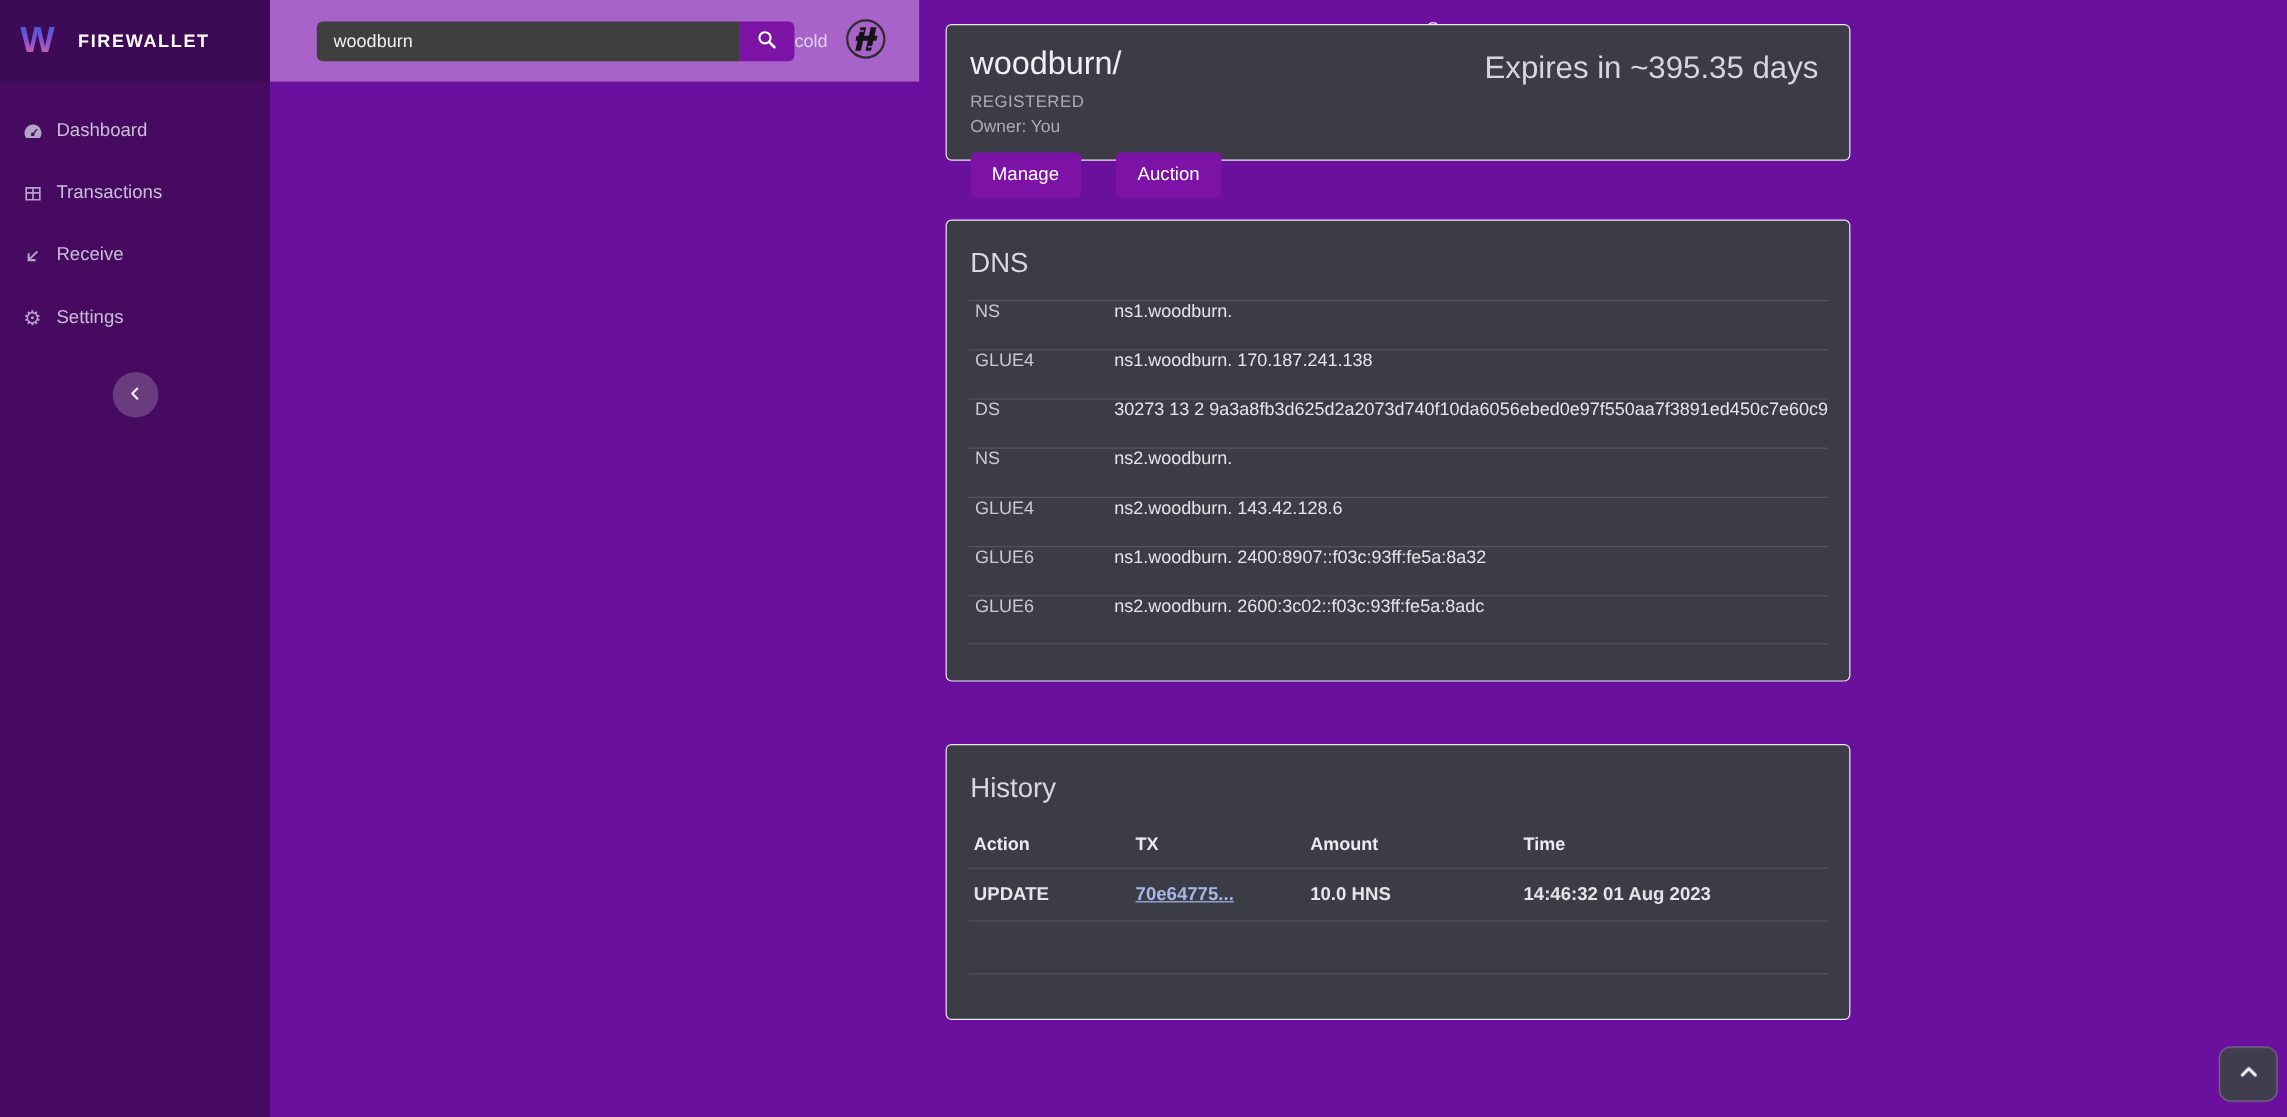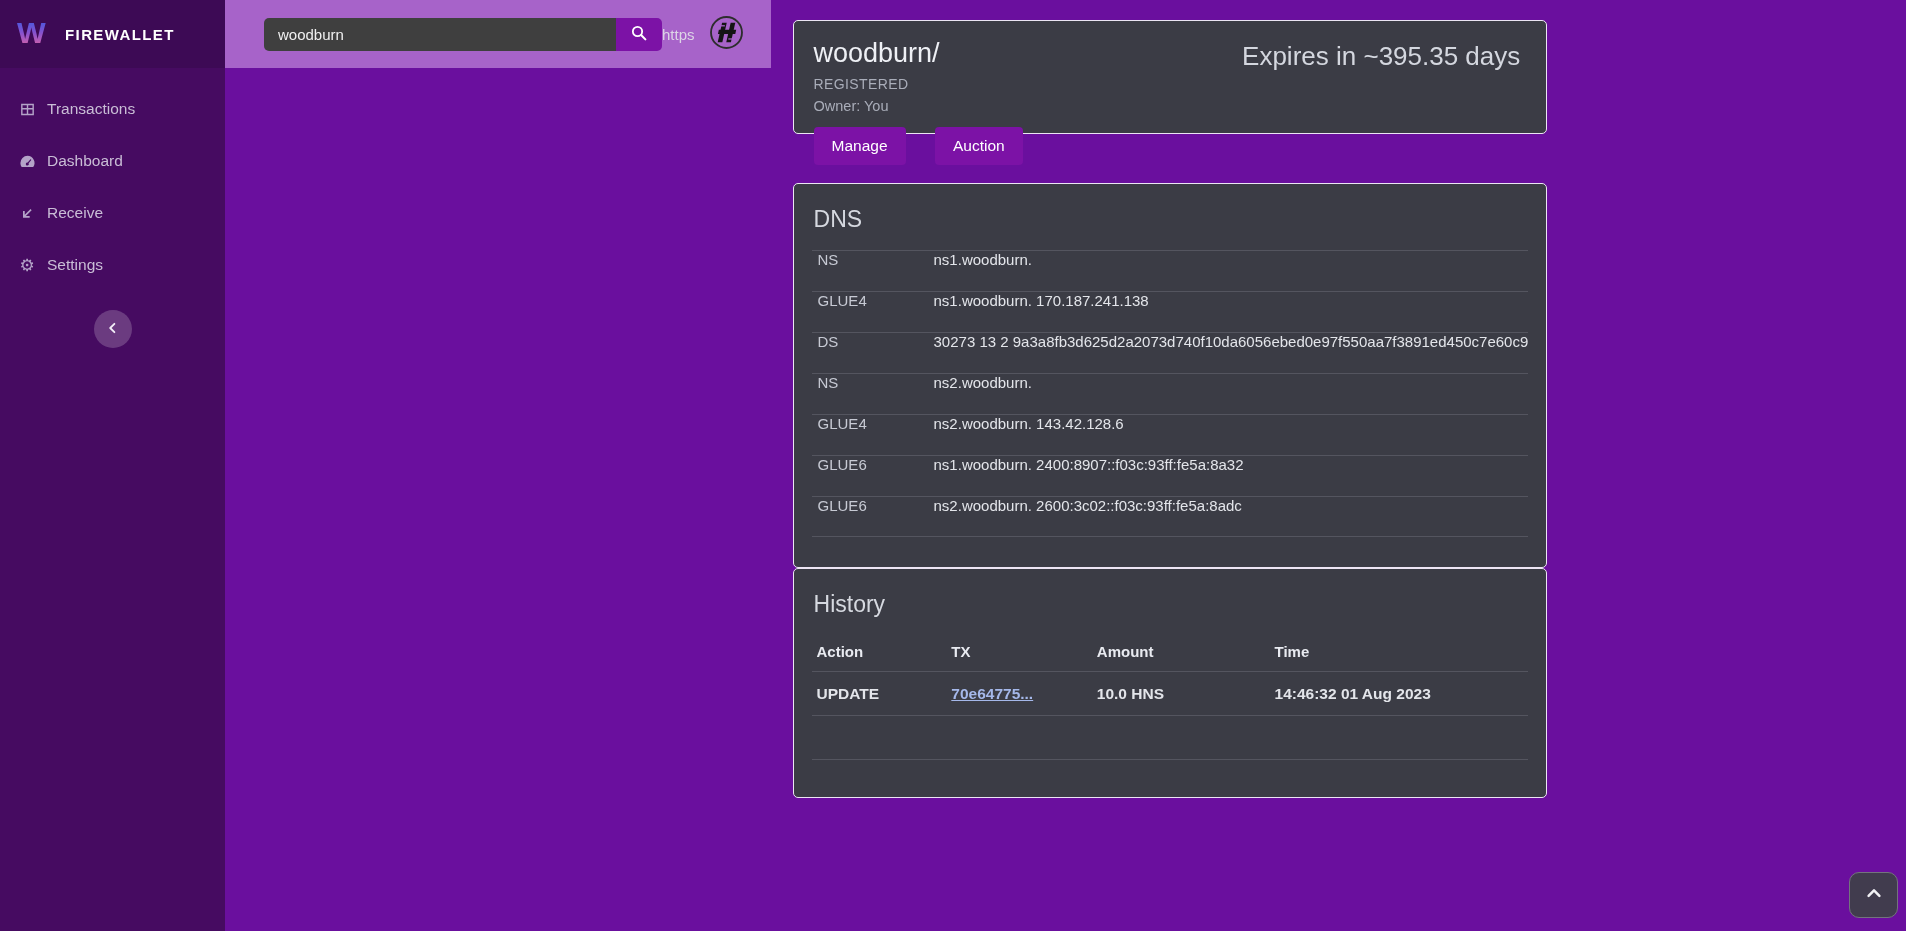--- a/index.html
+++ b/index.html
@@ -35,21 +35,21 @@
   
   .domain-card { padding:17px 24px 24px 20px; margin-bottom:49px; height:114px; }
   .domain-title { font-size:27px; color:#eef0f5; font-weight:400; }
   .domain-status { font-size:14px; color:#a9adb9; margin-top:7px; letter-spacing:.4px; }
   .domain-owner { font-size:14.5px; color:#a9adb9; margin-top:6px; }
   .btn { background:#7c12a6; color:#ffffff; border:none; border-radius:4px; font-size:15.5px; padding:10px 18px; margin-top:13px; cursor:pointer; font-family:inherit; }
   .btn + .btn { margin-left:25px; }
   .expires { position:absolute; top:20px; right:26px; font-size:26px; color:#d4d7df; font-weight:400; }
 
   
-  .dns-card { padding:22px 0 30px 0; }
+  .dns-card { padding:22px 0 30px 0; margin-bottom:52px; }
   .section-title { font-size:23px; color:#d6d9e0; padding-left:20px; font-weight:400; }
   .dns-table { margin:17px 18px 0 18px; }
   .dns-row { display:flex; align-items:flex-start; height:41px; border-top:1px solid #54555f; font-size:15px; }
   .dns-row:last-child { border-bottom:1px solid #54555f; }
   .dns-type { width:122px; padding-left:6px; color:#c7cad4; flex-shrink:0; }
   .dns-value { color:#e3e5ea; }
 
   
   .history-card { padding:22px 0 0 0; min-height:230px; }
   .hist-table { margin:14px 18px 0 18px; }
@@ -82,32 +82,32 @@
         <text x="1" y="32" font-size="32" font-weight="900" fill="url(#wg)" font-family="Liberation Sans, sans-serif">W</text>
       </svg>
     </span>
     <span class="brand-name">FIREWALLET</span>
   </div>
 
   <nav class="nav">
     <div class="nav-item">
       <span class="ic">
         <svg width="17" height="17" viewBox="0 0 24 24">
+            <path fill="currentColor" d="M12 4A10 10 0 0 0 2 14c0 2.1.65 4.1 1.9 5.7h16.2A10 10 0 0 0 12 4zm5 5.1c.3.3.34.78.08 1.1l-3.5 4.3a2.1 2.1 0 1 1-1.3-1.05l3.6-4.3a.8.8 0 0 1 1.12-.05z"></path>
+          </svg>
+      </span>
+      <span>Dashboard</span>
+    </div>
+    <div class="nav-item">
+      <span class="ic">
+        <svg width="17" height="17" viewBox="0 0 24 24">
             <path fill="currentColor" d="M3 4h18v16H3V4zm2 2v4h6V6H5zm8 0v4h6V6h-6zM5 12v6h6v-6H5zm8 0v6h6v-6h-6z"></path>
           </svg>
       </span>
       <span>Transactions</span>
-    </div>
-    <div class="nav-item">
-      <span class="ic">
-        <svg width="17" height="17" viewBox="0 0 24 24">
-            <path fill="currentColor" d="M12 4A10 10 0 0 0 2 14c0 2.1.65 4.1 1.9 5.7h16.2A10 10 0 0 0 12 4zm5 5.1c.3.3.34.78.08 1.1l-3.5 4.3a2.1 2.1 0 1 1-1.3-1.05l3.6-4.3a.8.8 0 0 1 1.12-.05z"></path>
-          </svg>
-      </span>
-      <span>Dashboard</span>
     </div>
     <div class="nav-item">
       <span class="ic">
         <svg width="16" height="16" viewBox="0 0 24 24">
             <path fill="currentColor" d="M6 19V9h2.6v5.6L17.3 6 19 7.7l-8.7 8.7H16V19H6z"></path>
           </svg>
       </span>
       <span>Receive</span>
     </div>
     <div class="nav-item">
@@ -136,21 +136,21 @@
               <circle cx="10" cy="10" r="6.2" fill="none" stroke="#ffffff" stroke-width="2.4"></circle>
               <line x1="14.8" y1="14.8" x2="20.5" y2="20.5" stroke="#ffffff" stroke-width="2.8" stroke-linecap="round"></line>
             </svg>
         </span>
       </button>
     </div>
 
     <span class="sync">Sync: 55%</span>
 
     <div class="wallet">
-      <span>https</span>
+      <span>cold</span>
       <span>
         <svg width="37" height="37" viewBox="0 0 32 32">
           <circle cx="16" cy="16" r="13.4" fill="none" stroke="#2d2d2d" stroke-width="1.6"></circle>
           <polygon fill="#141414" points="12.2,7.5 16.2,7.5 12.4,24.5 8.4,24.5"></polygon>
           <polygon fill="#141414" points="19.6,7.5 23.6,7.5 19.8,24.5 15.8,24.5"></polygon>
           <polygon fill="#141414" points="9.4,13.6 24.4,13.6 23.6,17.2 8.6,17.2"></polygon>
           <line x1="10" y1="10.2" x2="14.6" y2="10.2" stroke="#a763c9" stroke-width="1.1"></line>
           <line x1="17.6" y1="21.6" x2="22.2" y2="21.6" stroke="#a763c9" stroke-width="1.1"></line>
         </svg>
       </span>

